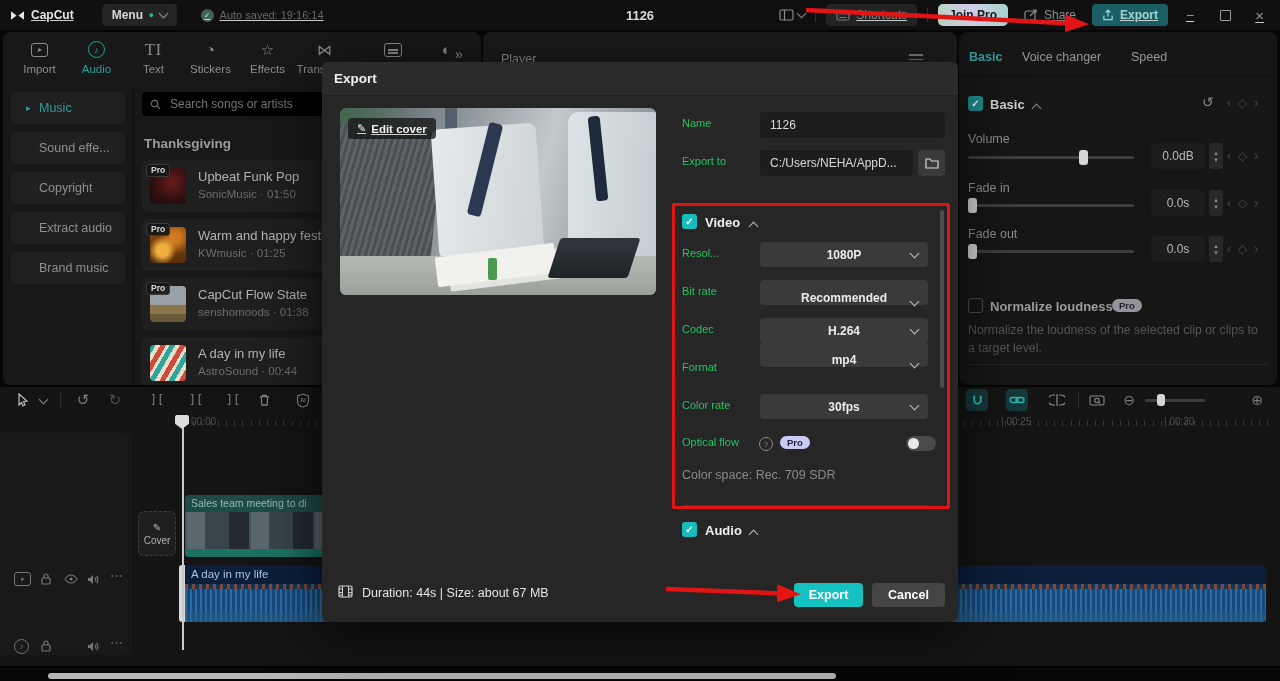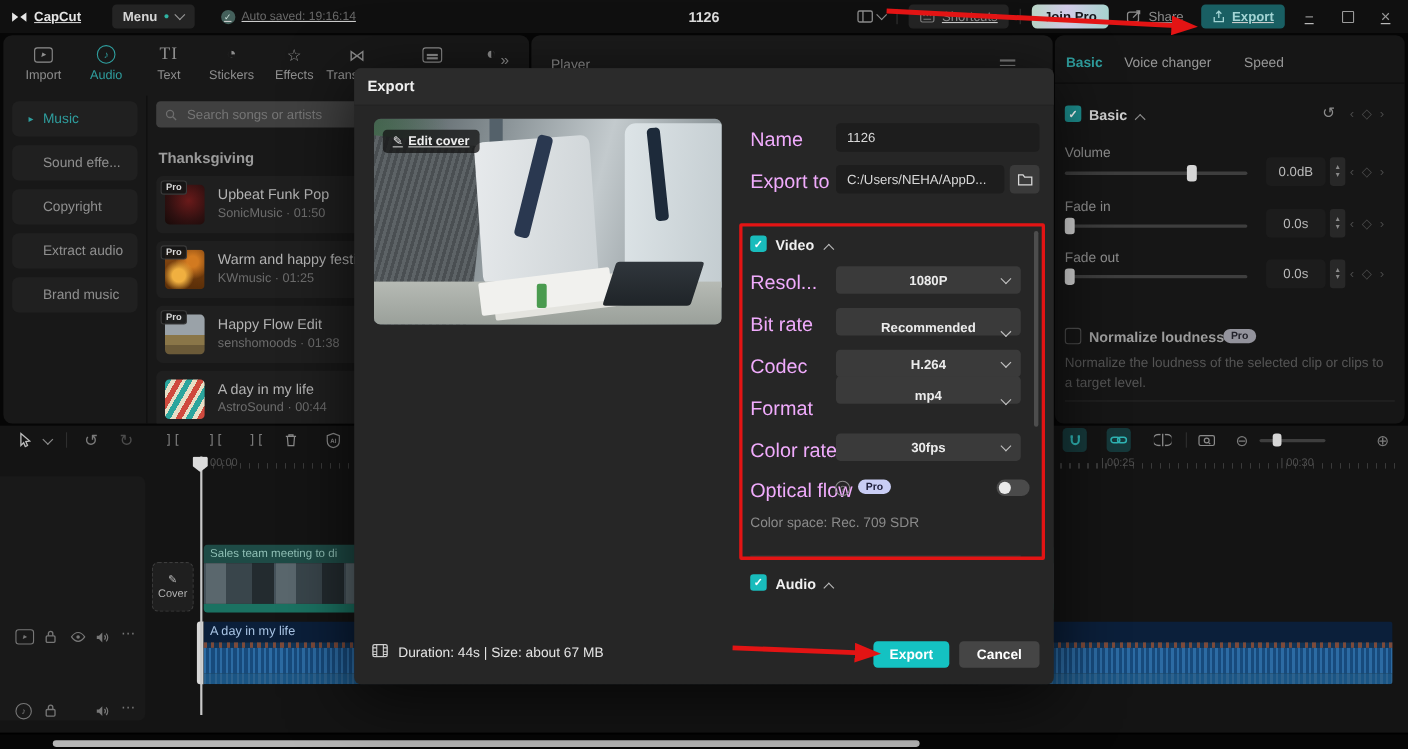--- a/index.html
+++ b/index.html
@@ -41,21 +41,21 @@
   .cb.off{background:transparent;border:1.5px solid #4e4e4e;color:transparent;}
   .pro-pill{background:#93939c;color:#22222a;font-size:9.5px;font-weight:bold;border-radius:7px;padding:1.5px 7px;line-height:1;}
   .pro-pill.lav{background:#c9cdf4;color:#1d1d38;}
   
   .tl-ic{position:absolute;color:#7b7b7b;font-size:15px;display:flex;align-items:center;justify-content:center;width:22px;height:22px;}
   .tl-ic.teal{color:#2aa4a4;background:#16393b;border-radius:4px;}
   .tick-row{position:absolute;height:5px;background-image:repeating-linear-gradient(90deg,#3a3a3a 0 1px,transparent 1px 8.2px);}
   .rul-lab{position:absolute;font-size:10px;color:#4f4f4f;}
   
   .dialog{position:absolute;left:322px;top:62px;width:636px;height:560px;background:#262626;border-radius:6px;box-shadow:0 12px 60px rgba(0,0,0,.7);z-index:50;}
-  .dlg-label{position:absolute;font-size:18px;color:#f0abfc;}
+  .dlg-label{position:absolute;font-size:11px;color:#22c55e;}
   .dlg-input{position:absolute;height:26px;background:#1d1d1d;border:none;border-radius:4px;color:#d9d9d9;font-size:12px;padding:0 10px;box-sizing:border-box;font-family:"Liberation Sans",sans-serif;}
   .select{position:absolute;left:438px;width:168px;height:25px;background:#3a3a3a;border-radius:4px;display:flex;align-items:center;justify-content:center;color:#ececec;font-size:12px;font-weight:600;}
   .select .chev{position:absolute;right:10px;color:#c2c2c2;}
   .toggle{position:absolute;width:30px;height:15px;border-radius:8px;background:#4a4a4a;}
   .toggle i{position:absolute;left:2px;top:2px;width:11px;height:11px;border-radius:50%;background:#e9e9e9;}
   .btn{position:absolute;height:24px;border-radius:4px;display:flex;align-items:center;justify-content:center;font-size:12.5px;font-weight:bold;color:#fff;}
   
   .wave-bars{background-image:repeating-linear-gradient(90deg,#2c6ba3 0 2px,#174a7c 2px 5px);}
   svg{display:block;}
 </style>
@@ -183,21 +183,21 @@
       <span>Extract audio</span>
     </div>
     <div class="side-item" style="top:140px;">
       <span>Copyright</span>
     </div>
     <div class="side-item" style="top:220px;">
       <span>Brand music</span>
     </div>
     <div class="abs" style="left:130px;top:55px;bottom:0;width:1px;background:#0d0d0d;"></div>
 
-    <div class="abs flex" style="left:139px;top:60px;width:334px;height:24px;background:#404040;border-radius:4px;padding:0 8px;gap:6px;box-sizing:border-box;">
+    <div class="abs flex" style="left:139px;top:60px;width:334px;height:24px;background:#000000;border-radius:4px;padding:0 8px;gap:6px;box-sizing:border-box;">
       <svg width="11" height="11" viewBox="0 0 12 12">
           <circle cx="5" cy="5" r="3.5" fill="none" stroke="#6d6d6d" stroke-width="1.3"></circle>
           <line x1="7.8" y1="7.8" x2="11" y2="11" stroke="#6d6d6d" stroke-width="1.3"></line>
         </svg>
       <input class="abs" style="inset: 2px 4px 2px 26px; background: transparent; border: none; outline: none; color: rgb(170, 170, 170); font-size: 12px; font-family: &quot;Liberation Sans&quot;, sans-serif;" placeholder="Search songs or artists">
     </div>
     <div class="abs" style="left:141px;top:104px;font-size:13.5px;color:#9b9b9b;font-weight:600;">Thanksgiving</div>
 
     <div class="m-item" style="top:128px;">
       <span class="thumb" style="background:radial-gradient(circle at 60% 40%,#6a1a1a 0%,#301010 60%,#160a08 100%);"></span>
@@ -207,21 +207,21 @@
     </div>
     <div class="m-item" style="top:187px;">
       <span class="thumb" style="background:radial-gradient(circle at 35% 65%,#f0b040 0 18%,rgba(0,0,0,0) 42%),radial-gradient(circle at 70% 30%,#d27a20 0 14%,rgba(0,0,0,0) 45%),linear-gradient(#8a4a12,#5a2e08);"></span>
       <span class="pro-badge">Pro</span>
       <span class="m-title">Warm and happy festi</span>
       <span class="m-meta">KWmusic · 01:25</span>
     </div>
     <div class="m-item" style="top:246px;">
       <span class="thumb" style="background:linear-gradient(180deg,#9aa2a8 0 52%,#8a7648 52% 78%,#6b5a38 78%);"></span>
       <span class="pro-badge">Pro</span>
-      <span class="m-title">Happy Flow Edit</span>
+      <span class="m-title">CapCut Flow State</span>
       <span class="m-meta">senshomoods · 01:38</span>
     </div>
     <div class="m-item" style="top:305px;">
       <span class="thumb" style="background:repeating-linear-gradient(120deg,#2ba59d 0 5px,#e8dfc6 5px 9px,#cf4a3e 9px 14px,#e8dfc6 14px 17px);"></span>
       <span class="m-title">A day in my life</span>
       <span class="m-meta">AstroSound · 00:44</span>
     </div>
   </div>
 
   <div class="panel" style="left:483px;top:32px;width:474px;height:353px;background:#1b1b1b;">

